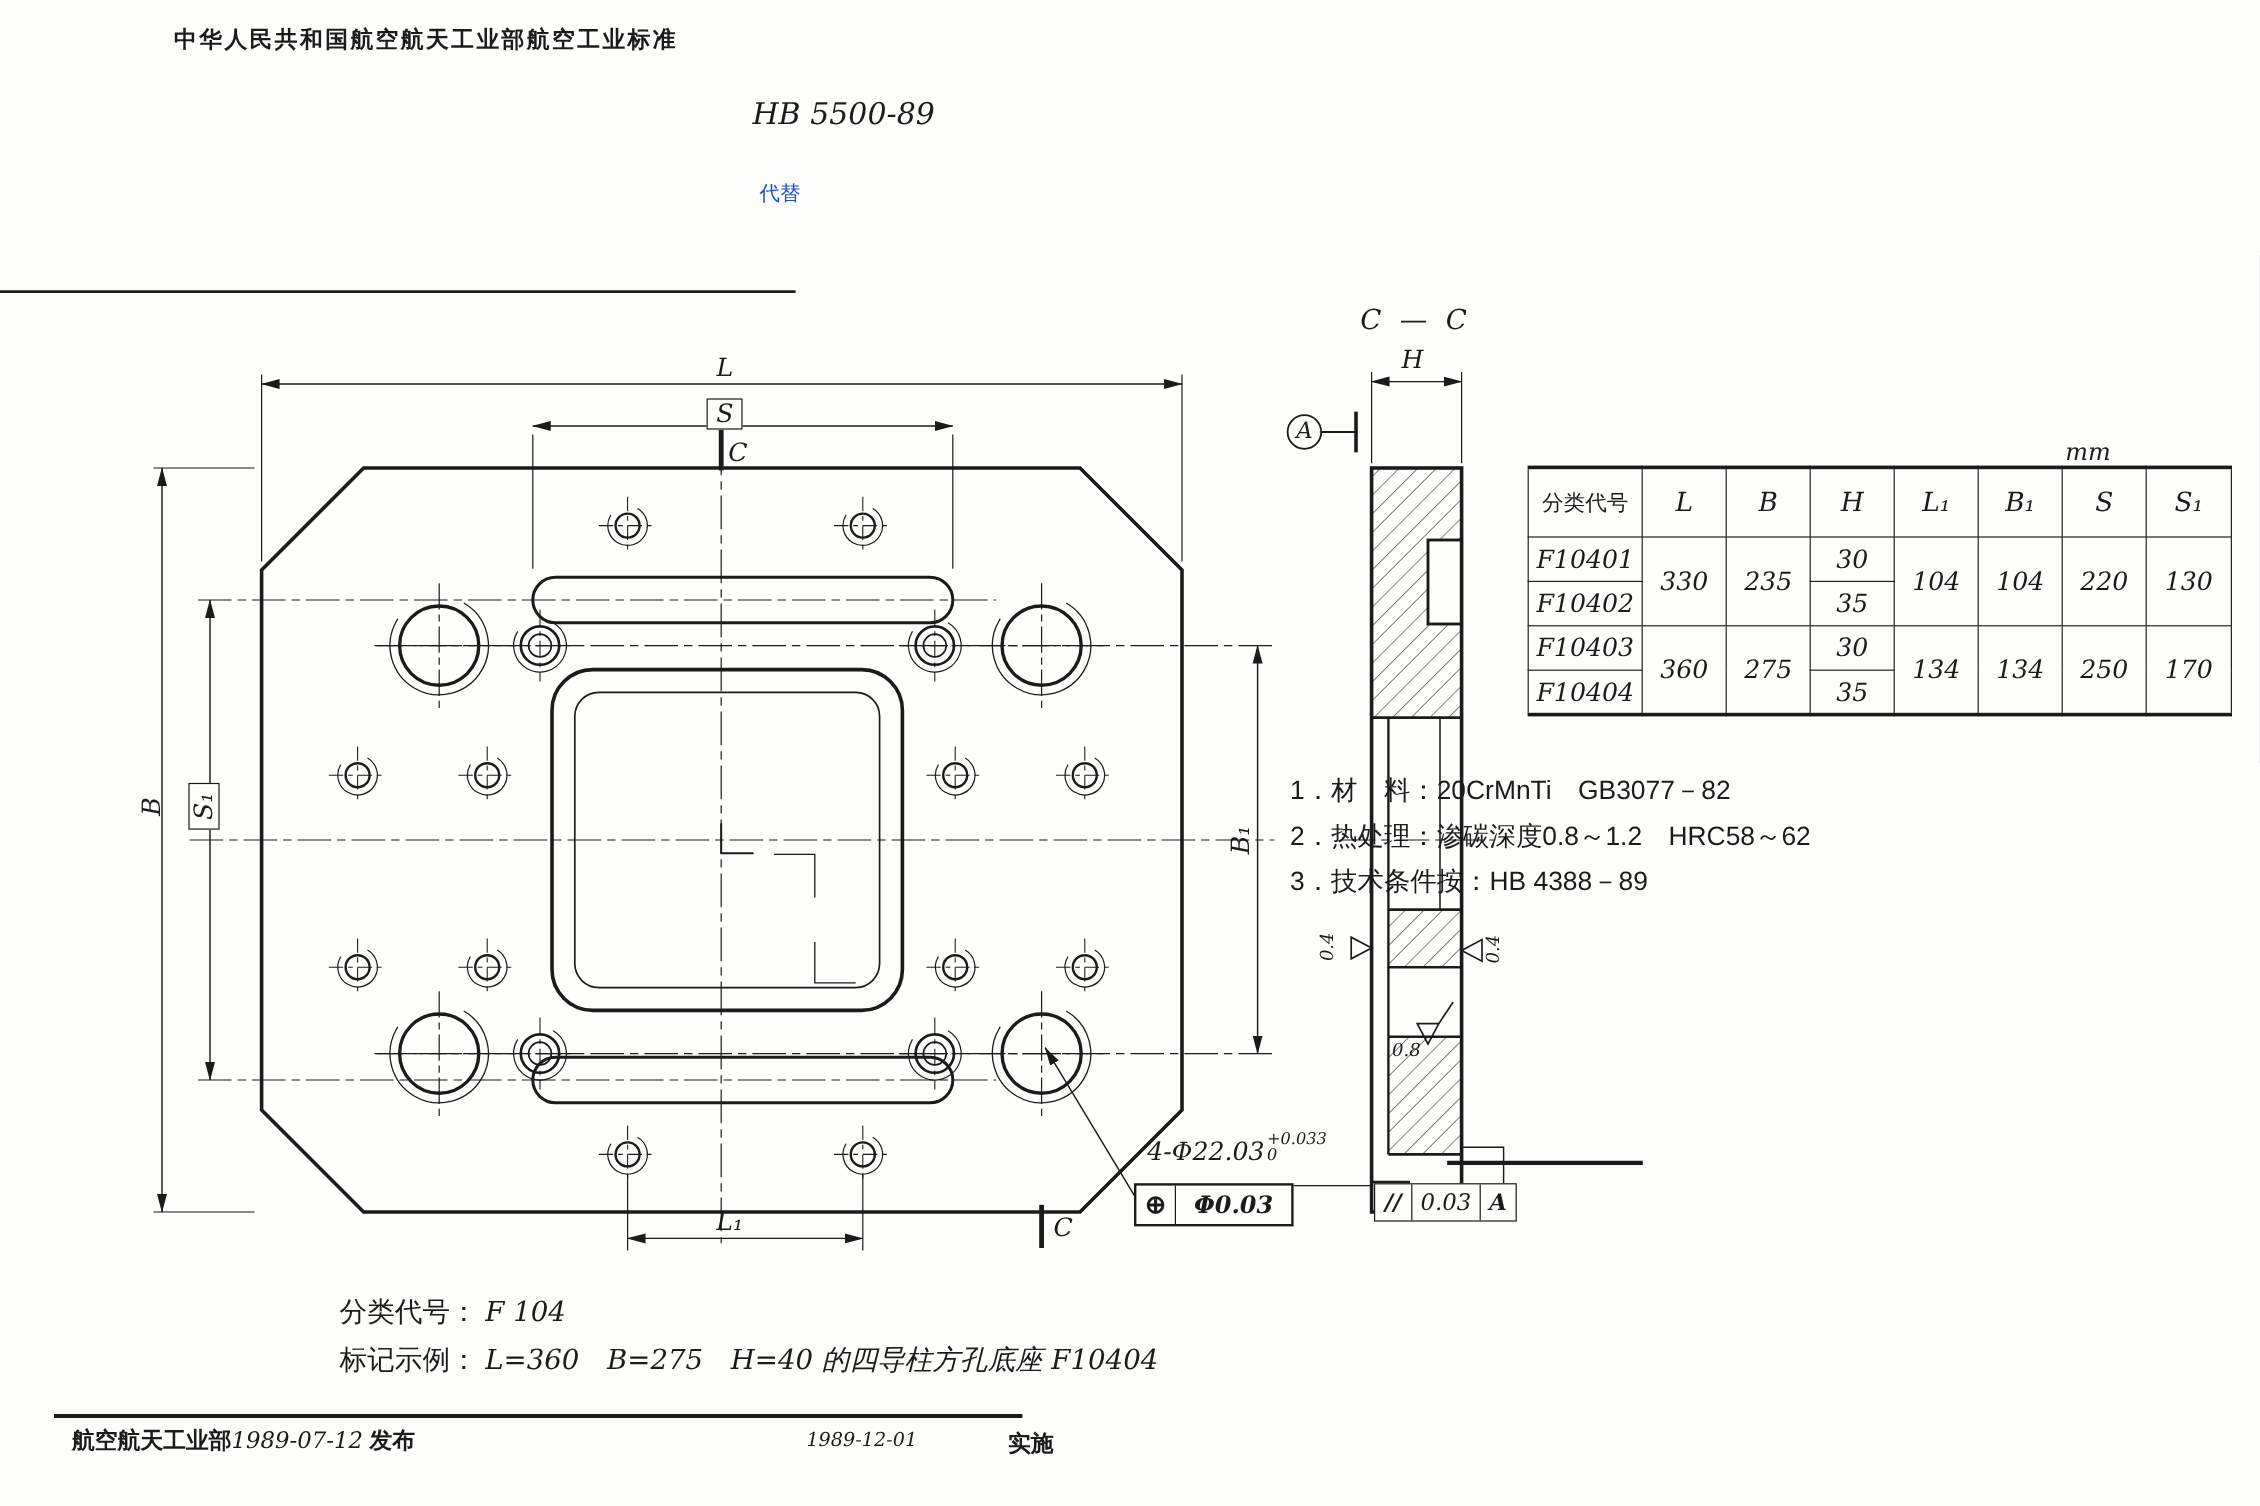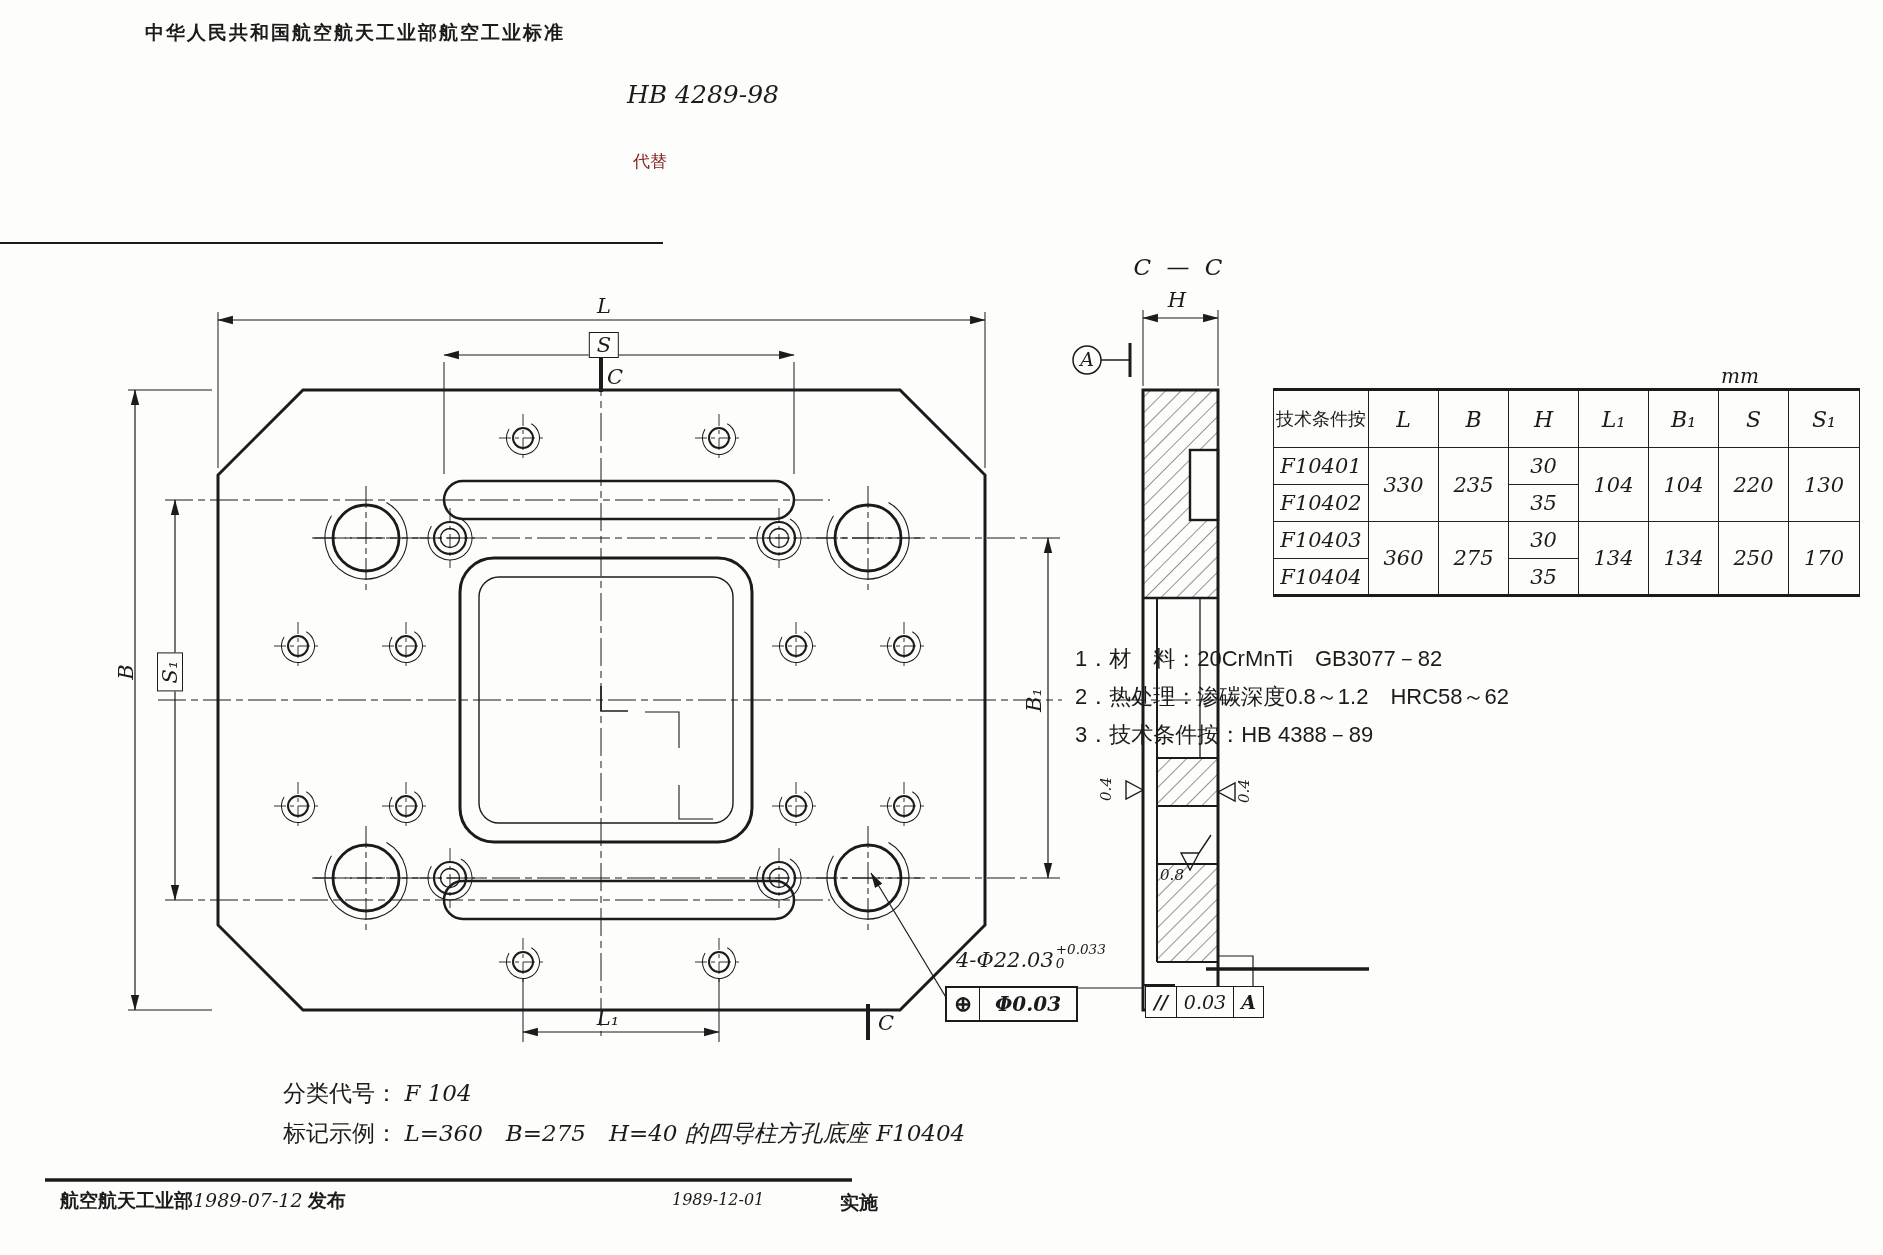--- a/index.html
+++ b/index.html
@@ -7,21 +7,21 @@
         font-family:"Liberation Sans",sans-serif;color:#1b1b1b;}
   svg.lines{position:absolute;left:0;top:0;width:1883px;height:1255px;}
   .abs{position:absolute;white-space:nowrap;}
   .ctr{transform:translate(-50%,-50%);}
   .rot{transform:translate(-50%,-50%) rotate(-90deg);}
   .cn{font-family:"Liberation Sans",sans-serif;}
   .hw{font-family:"DejaVu Serif",serif;font-style:italic;}
   .org{font-size:19px;font-weight:bold;letter-spacing:2px;}
   .stdnum{font-size:25px;}
   .dtitle{font-size:29px;font-weight:600;letter-spacing:14px;}
-  .replaces{font-size:17px;color:#7f1d1d;}
+  .replaces{font-size:17px;color:#1d4ed8;}
   .dim{font-size:21px;}
   .dimsm{font-size:15px;}
   .boxed{border:1.6px solid #1b1b1b;padding:0 7px;line-height:24px;background:#fdfdfc;}
   .secttl{font-size:23px;letter-spacing:4px;}
   .note{font-size:22px;line-height:38px;}
   .cls{font-size:23px;}
   .foot{font-size:19px;}
   .units{font-size:20px;}
   
   .frame{position:absolute;display:flex;border:2px solid #1b1b1b;background:#fdfdfc;align-items:stretch;}
@@ -198,21 +198,21 @@
       <path d="M1218,956 H1253 V986" stroke-width="1.2"></path>
     </g>
 
     <g>
       <line x1="45" y1="1180" x2="852" y2="1180" stroke="#1b1b1b" stroke-width="3.5"></line>
       <line x1="1206" y1="969" x2="1369" y2="969" stroke="#1b1b1b" stroke-width="3.5"></line>
     </g>
   </svg>
 
   <div class="abs org cn" style="left:145px;top:20px;">中华人民共和国航空航天工业部航空工业标准</div>
-  <div class="abs stdnum hw" style="left:627px;top:80px;">HB 4289-98</div>
+  <div class="abs stdnum hw" style="left:627px;top:80px;">HB 5500-89</div>
   <div class="abs replaces cn" style="left:633px;top:150px;">代替</div>
 
   <div class="abs dim hw ctr" style="left:604px;top:306px;">L</div>
   <div class="abs dim hw ctr boxed" style="left:604px;top:345px;">S</div>
   <div class="abs dim hw ctr" style="left:615px;top:377px;">C</div>
   <div class="abs dim hw ctr" style="left:886px;top:1023px;">C</div>
   <div class="abs dim hw rot" style="left:126px;top:672px;">B</div>
   <div class="abs dim hw rot boxed" style="left:170px;top:672px;">S₁</div>
   <div class="abs dim hw rot" style="left:1034px;top:700px;">B₁</div>
   <div class="abs dim hw ctr" style="left:608px;top:1018px;">L₁</div>
@@ -251,21 +251,21 @@
           <col style="width:70px">
           <col style="width:70px">
           <col style="width:70px">
         <col style="width:70px">
           <col style="width:70px">
           <col style="width:70px">
           <col style="width:71px">
       </colgroup>
       <thead>
         <tr>
-          <th class="hcn">技术条件按</th>
+          <th class="hcn">分类代号</th>
           <th>L</th>
           <th>B</th>
           <th>H</th>
           <th>L₁</th>
           <th>B₁</th>
           <th>S</th>
           <th>S₁</th>
         </tr>
       </thead>
       <tbody>

